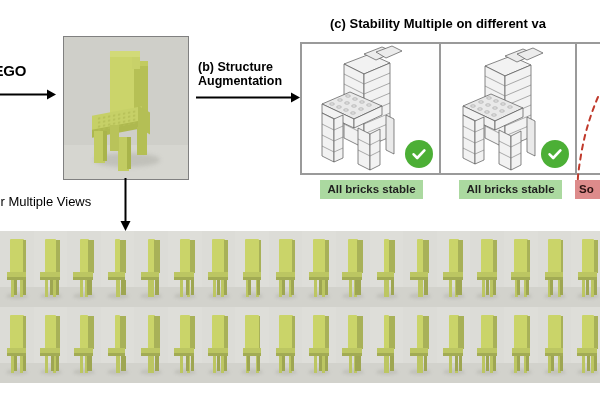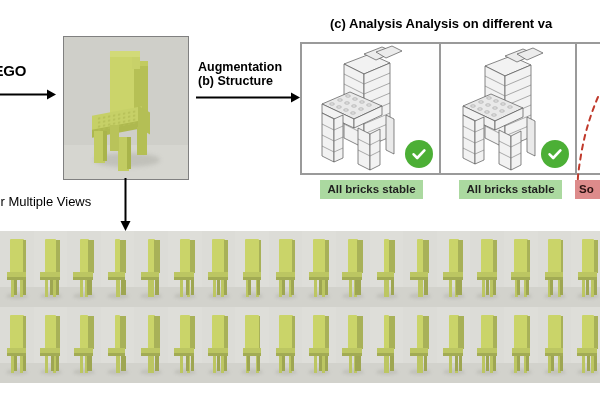--- a/index.html
+++ b/index.html
@@ -264,35 +264,35 @@
       <div class="ch-part ch-leg" style="left:6px; top:82px; width:11px; height:32px;"></div>
       <div class="ch-part ch-leg-dark" style="left:15px; top:82px; width:4px; height:30px;"></div>
       <div class="ch-part ch-leg" style="left:30px; top:88px; width:11px; height:34px;"></div>
       <div class="ch-part ch-leg-dark" style="left:39px; top:88px; width:4px; height:32px;"></div>
       <div class="ch-part ch-leg" style="left:49px; top:78px; width:10px; height:28px; background:#b4bf55;"></div>
       <div class="ch-part ch-leg" style="left:22px; top:76px; width:9px; height:26px; background:#b9c35a;"></div>
     </div>
   </div>
 
   <div class="hdr" id="label-structure-aug">
+    <div>(b) Structure</div>
     <div>Augmentation</div>
-    <div>(b) Structure</div>
   </div>
   <svg id="arrow-structure-aug" viewBox="0 0 104 11">
     <line x1="0" y1="5.5" x2="95" y2="5.5" stroke="#000" stroke-width="2"></line>
     <polygon points="95,0.5 104,5.5 95,10.5" fill="#000"></polygon>
   </svg>
 
   <div class="hdr" id="label-render-views">der Multiple Views</div>
   <svg id="arrow-render-views" viewBox="0 0 13 53">
     <line x1="6.5" y1="0" x2="6.5" y2="43" stroke="#000" stroke-width="2"></line>
     <polygon points="1.5,43 11.5,43 6.5,53" fill="#000"></polygon>
   </svg>
 
-  <div class="hdr" id="label-stability">(c) Analysis Analysis on different va</div>
+  <div class="hdr" id="label-stability">(c) Stability Multiple on different va</div>
 
   <div id="stability-box">
 
     <div class="stab-panel" id="stab-panel-1">
       <svg class="wire" width="137" height="129" viewBox="0 0 137 129">
         <g fill="#f2f2f2" stroke="#555" stroke-width="0.7" stroke-linejoin="round">
 
           <g>
             <polygon points="42,20 68,10 88,19 62,30"></polygon>
             <polygon points="42,20 62,30 62,104 42,94"></polygon>

